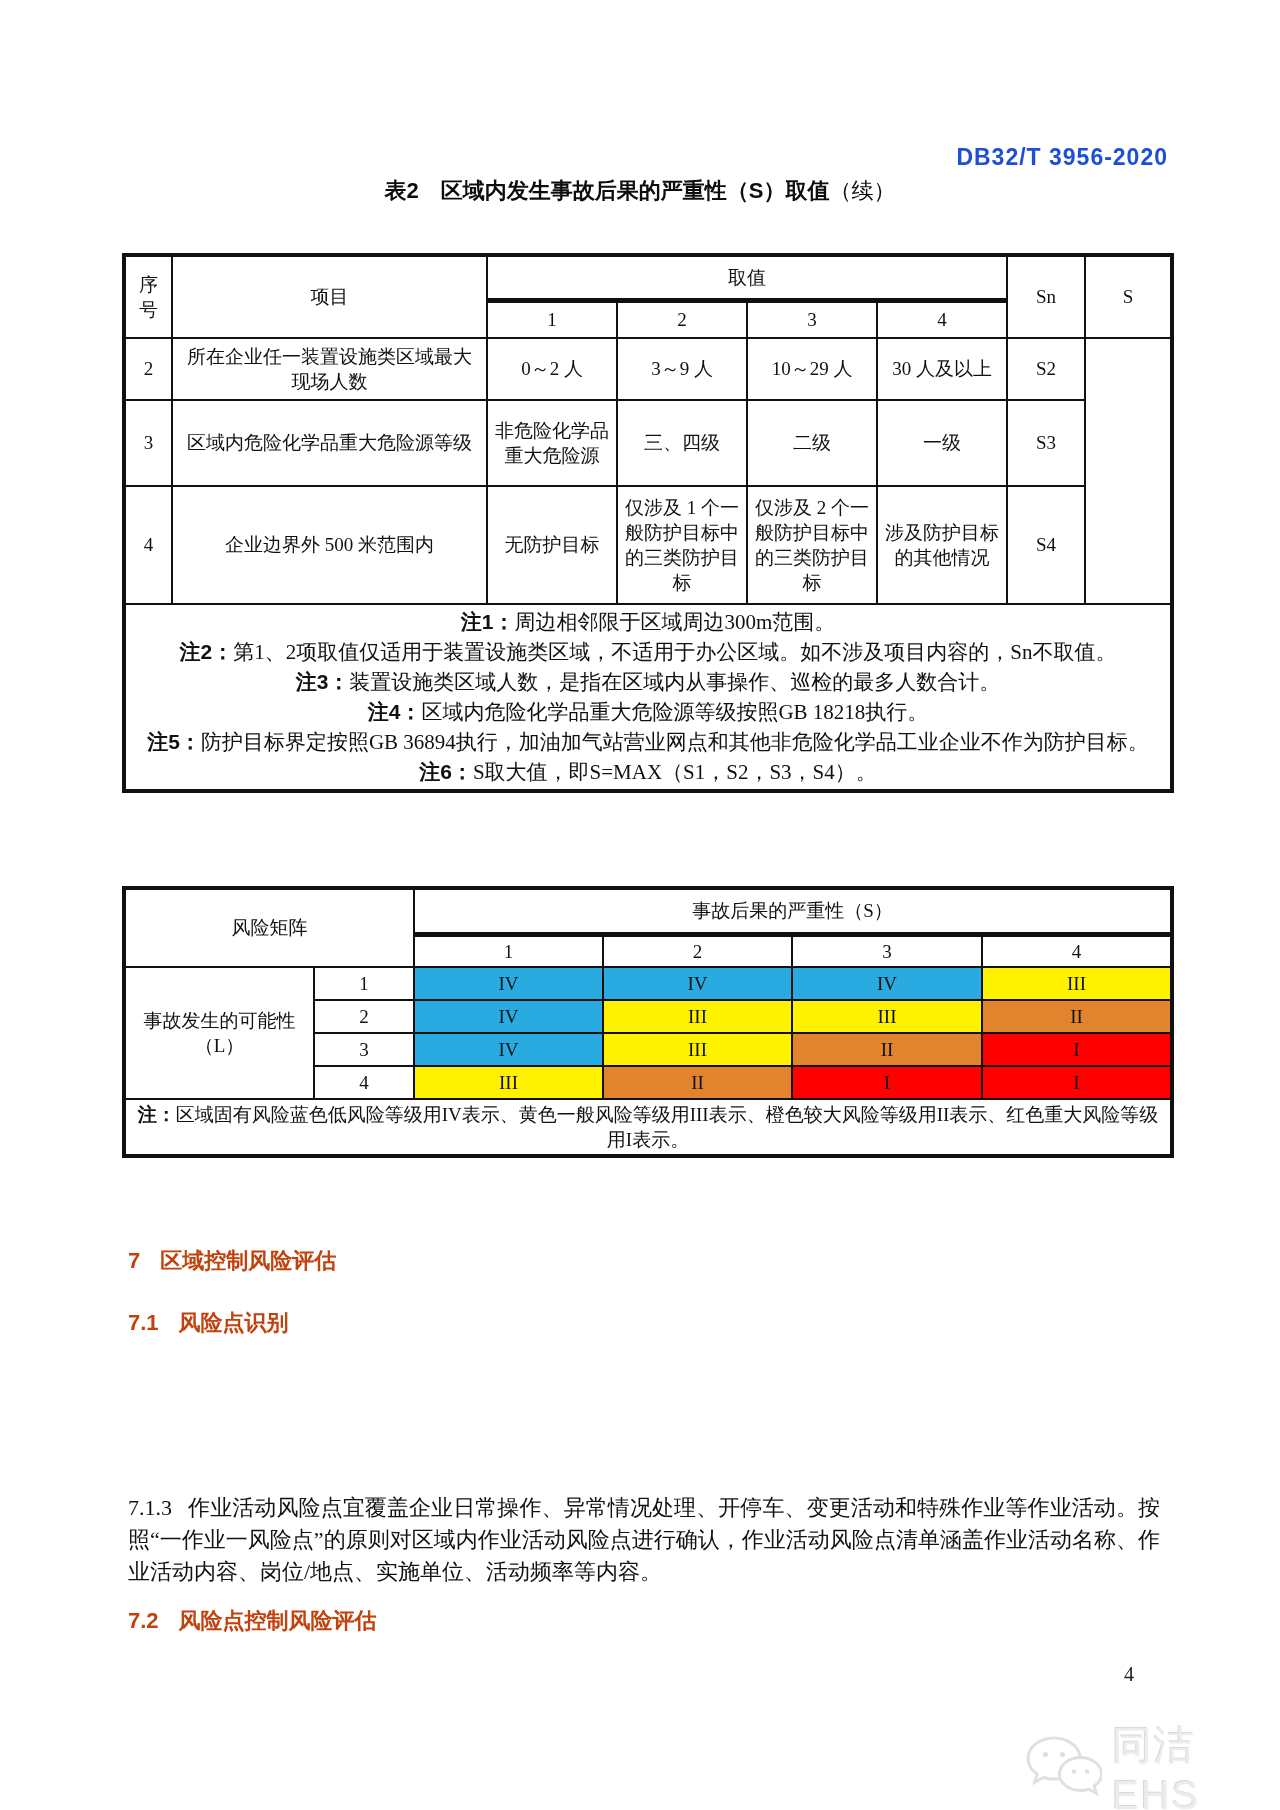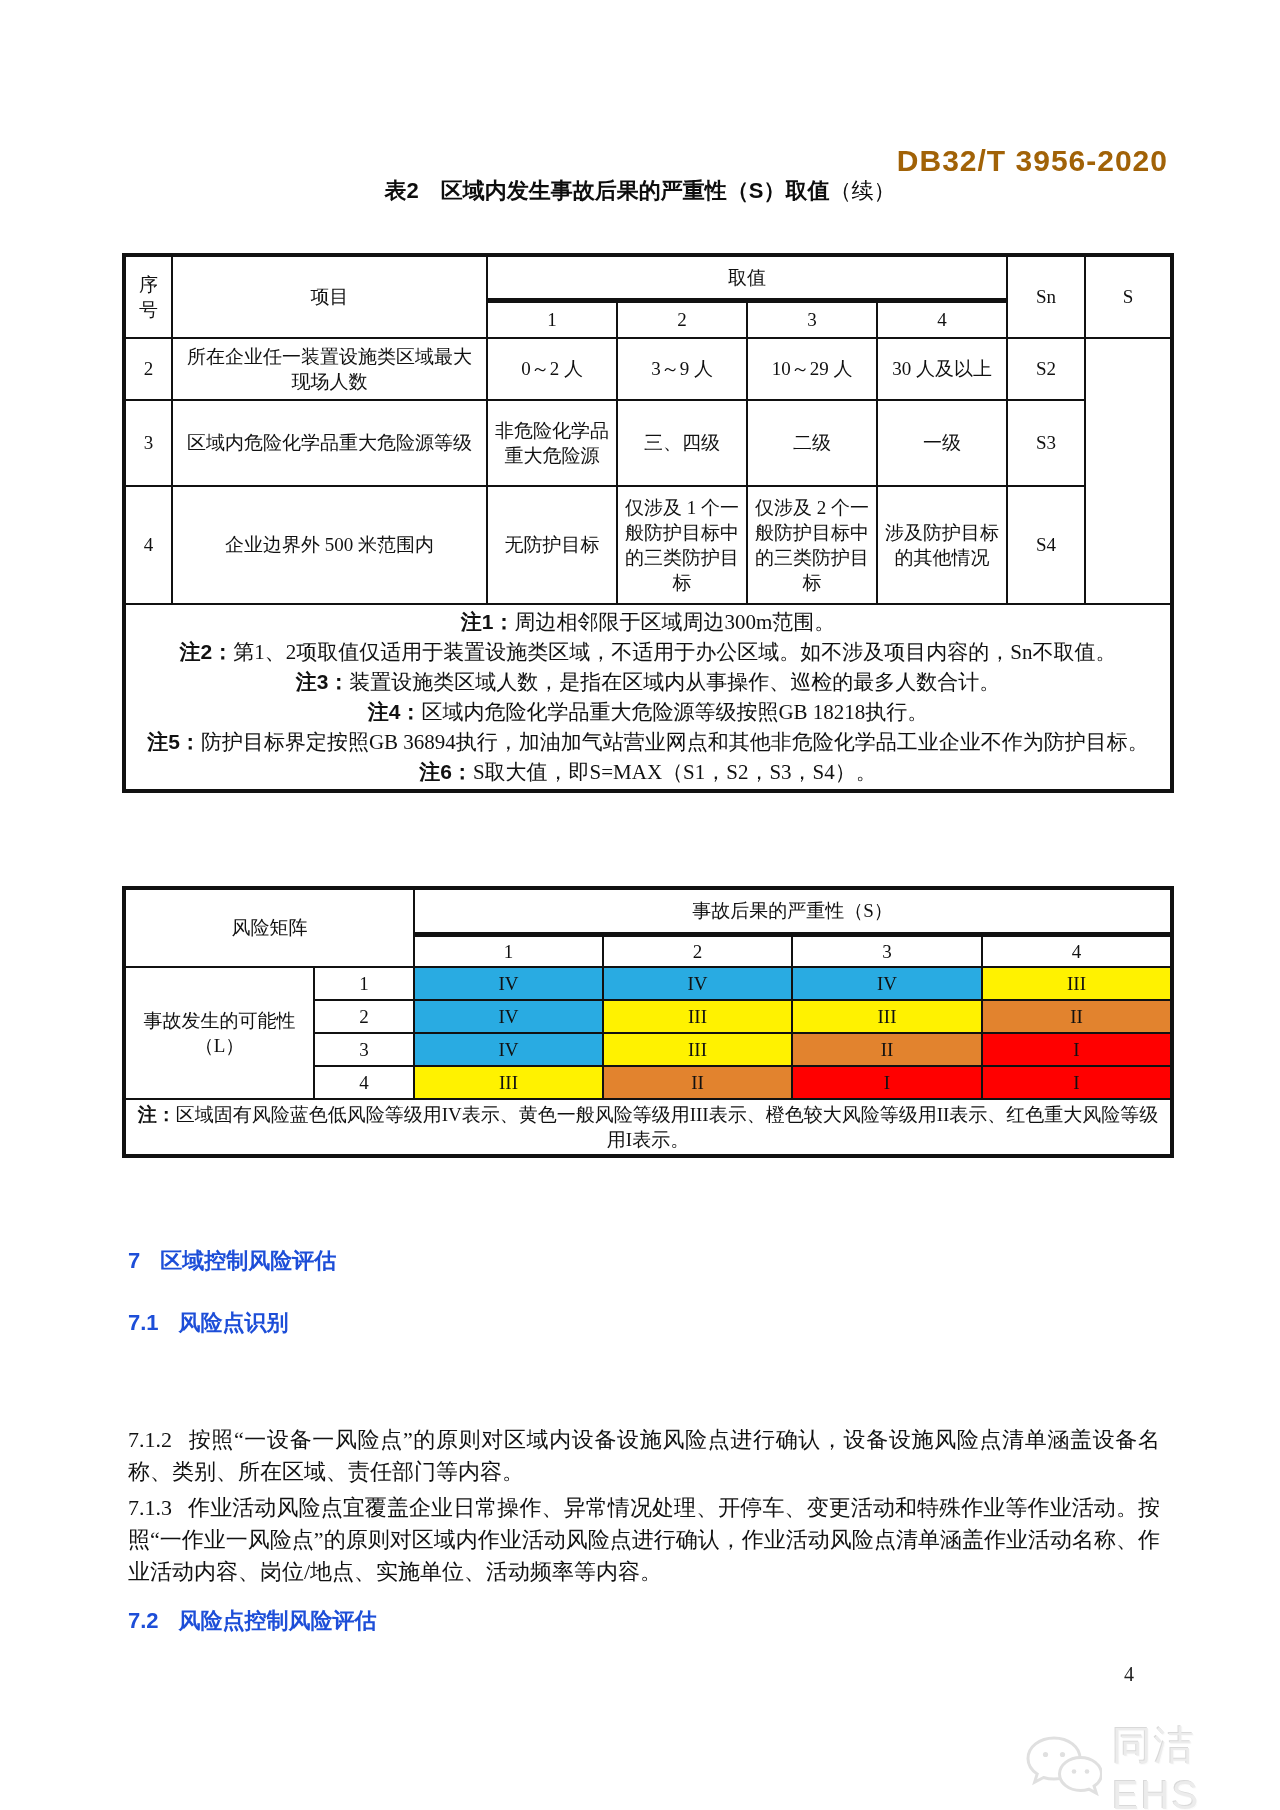--- a/index.html
+++ b/index.html
@@ -6,21 +6,21 @@
   .page {
     position:relative; width:1280px; height:1810px; margin:0 auto;
     background:#ffffff; overflow:hidden; color:#111;
     font-family:"Liberation Serif","DejaVu Serif",serif;
   }
 
   
   .doc-number {
     position:absolute; top:144px; right:112px;
     font-family:"Liberation Sans","DejaVu Sans",sans-serif;
-    font-weight:bold; font-size:30px; letter-spacing:1px; color:#a16207;
+    font-weight:bold; font-size:23px; letter-spacing:1px; color:#1d4ed8;
   }
 
   
   .tbl-title {
     position:absolute; left:0; width:100%; text-align:center;
     font-family:"Liberation Sans","DejaVu Sans",sans-serif;
     font-weight:bold; font-size:22px; color:#0d0d0d;
   }
   .tbl-title .cont { font-weight:normal; font-family:"Liberation Serif","DejaVu Serif",serif; }
   .t2-title { top:176px; }
@@ -58,21 +58,21 @@
   td[data-color="blue"]   { background:#29ABE2; }
   td[data-color="yellow"] { background:#FFF200; }
   td[data-color="orange"] { background:#E2832E; }
   td[data-color="red"]    { background:#FF0000; }
   .t3-note-cell { text-align:left; padding:8px 16px 12px 30px; line-height:31px; font-size:21px; }
 
   
   .sec {
     position:absolute; left:128px;
     font-family:"Liberation Sans","DejaVu Sans",sans-serif;
-    font-weight:bold; font-size:22px; color:#1d4ed8;
+    font-weight:bold; font-size:22px; color:#c2410c;
   }
   .sec .num { margin-right:20px; }
   .sec7  { top:1246px; }
   .sec71 { top:1308px; }
   .sec72 { top:1606px; }
   .para {
     position:absolute; left:128px; width:1032px;
     font-size:22px; line-height:32px; text-align:justify; color:#111;
   }
   .para .num { margin-right:16px; }
@@ -225,23 +225,20 @@
   </tbody>
     </table>
 
   <div class="sec sec7">
     <span class="num">7</span><span>区域控制风险评估</span>
   </div>
   <div class="sec sec71">
     <span class="num">7.1</span><span>风险点识别</span>
   </div>
 
-  <div class="para p712">
-    <span class="num">7.1.2</span><span>按照“一设备一风险点”的原则对区域内设备设施风险点进行确认，设备设施风险点清单涵盖设备名称、类别、所在区域、责任部门等内容。</span>
-  </div>
   <div class="para p713">
     <span class="num">7.1.3</span><span>作业活动风险点宜覆盖企业日常操作、异常情况处理、开停车、变更活动和特殊作业等作业活动。按照“一作业一风险点”的原则对区域内作业活动风险点进行确认，作业活动风险点清单涵盖作业活动名称、作业活动内容、岗位/地点、实施单位、活动频率等内容。</span>
   </div>
 
   <div class="sec sec72">
     <span class="num">7.2</span><span>风险点控制风险评估</span>
   </div>
 
   <div class="page-num">4</div>
 

